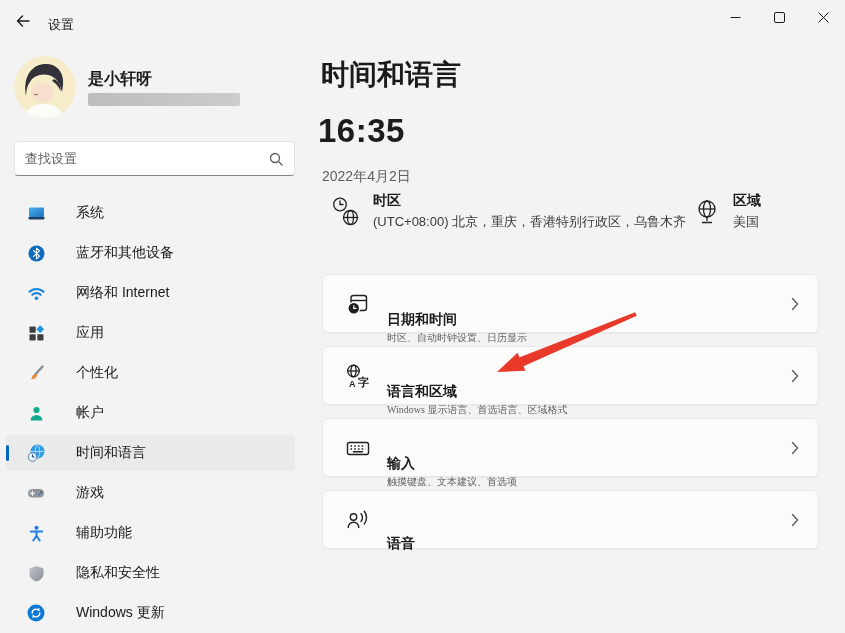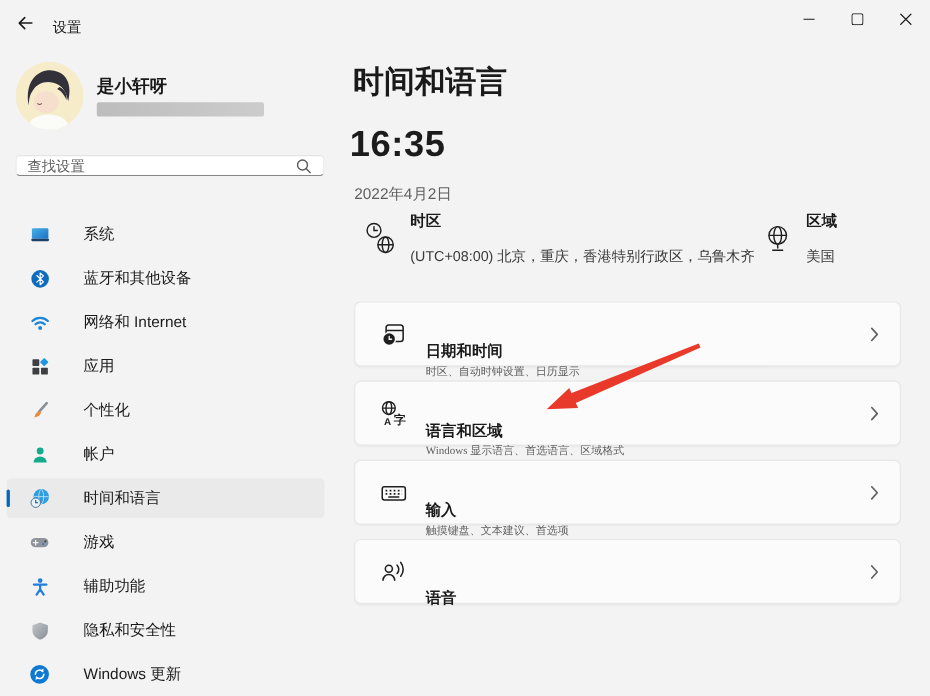--- a/index.html
+++ b/index.html
@@ -17,21 +17,21 @@
     display:flex; align-items:center; justify-content:center; cursor:pointer; }
 
   
   .avatar { position:absolute; left:14px; top:56px; width:62px; height:62px;
     border-radius:50%; overflow:hidden; }
   .profile-name { position:absolute; left:88px; top:69px; font-size:16px; font-weight:700; color:#191919; }
   .redacted-bar { position:absolute; left:88px; top:93px; width:152px; height:13px;
     background:linear-gradient(90deg,#bdbdbd,#cccccc); border-radius:2px; }
 
   
-  .searchbox { position:absolute; left:14px; top:141px; width:281px; height:19px;
+  .searchbox { position:absolute; left:14px; top:141px; width:281px; height:35px;
     background:#ffffff; border:1px solid #e3e3e3; border-bottom:1px solid #868686;
     border-radius:4px; display:flex; align-items:center; }
   .searchbox input { flex:1; min-width:0; border:none; outline:none; background:transparent;
     font-size:13px; padding:0 6px 0 10px; color:#1a1a1a; font-family:inherit; }
   .searchbox input::placeholder { color:#5f5f5f; }
   .search-icon { margin-right:11px; display:flex; flex:0 0 auto; }
 
   
   .nav { position:absolute; left:6px; top:195px; width:289px; }
   .nav-item { position:relative; height:36px; margin-bottom:4px; display:flex;
@@ -43,21 +43,21 @@
   .nav-icon { width:18px; height:18px; display:flex; align-items:center; justify-content:center; }
   .nav-label { margin-left:15px; font-size:14px; color:#191919; white-space:nowrap; }
 
   
   .page-title { position:absolute; left:321px; top:56px; font-size:28px; font-weight:600; color:#1a1a1a; }
   .clock-time { position:absolute; left:318px; top:112px; font-size:33px; font-weight:700;
     color:#1c1c1c; letter-spacing:0.5px; }
   .clock-date { position:absolute; left:322px; top:168px; font-size:14px; color:#5e5e5e;text-align:right; }
 
   .summary-block { position:absolute; top:192px; display:flex; gap:12px; align-items:center; }
-  .summary-texts { display:flex; flex-direction:column; gap:14px; }
+  .summary-texts { display:flex; flex-direction:column; gap:3px; }
   .summary-label { font-size:14px; font-weight:600; color:#1a1a1a; }
   .summary-value { font-size:13px; color:#3a3a3a; white-space:nowrap; }
 
   .cards { position:absolute; left:322px; top:274px; width:497px; }
   .card { height:59px; margin-bottom:13px; background:#fbfbfb; border:1px solid #e7e7e7;
     border-radius:6px; display:flex; align-items:center; cursor:pointer;
     box-shadow:0 1px 2px rgba(0,0,0,0.04); }
   .card-icon { margin-left:21px; width:28px; display:flex; justify-content:center; }
   .card-text { margin-left:15px; display:flex; flex-direction:column; gap:2px;margin-top:48px; }
   .card-title { font-size:14px; font-weight:600; color:#1a1a1a; }

